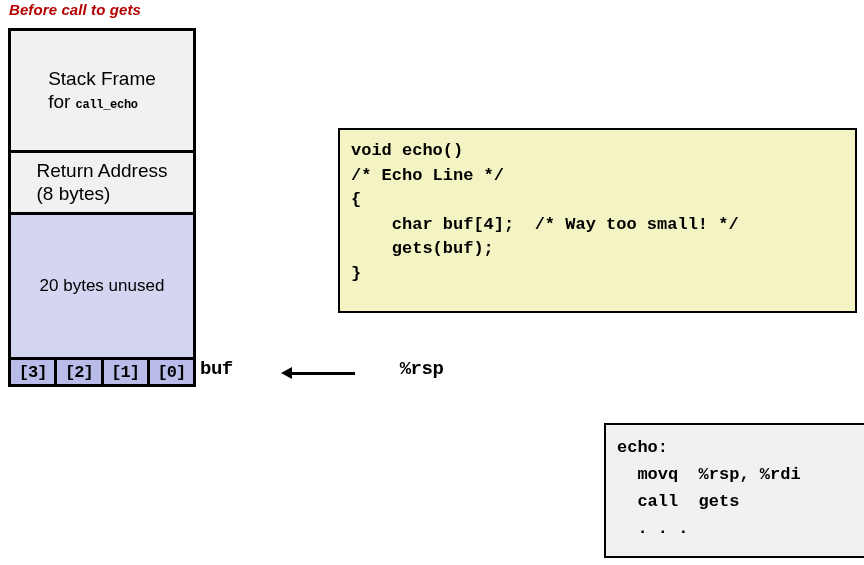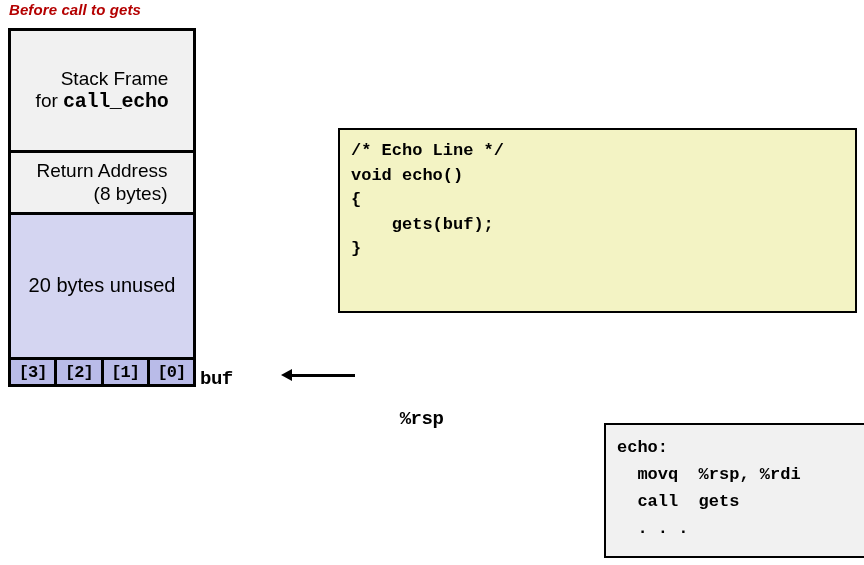--- a/index.html
+++ b/index.html
@@ -37,45 +37,45 @@
     top: 28px;
     width: 188px;
   }
   .stack-cell {
     box-sizing: border-box;
     border: 3px solid #000000;
     border-bottom-width: 0;
     display: flex;
     align-items: center;
     justify-content: center;
-    text-align: right;
+    text-align: left;
     line-height: 1.18;
   }
   .stack-cell:last-child { border-bottom-width: 3px; }
 
   #cell-stack-frame {
     height: 122px;
     background: #f1f1f1;
     font-size: 19px;
   }
   #cell-return-address {
     height: 62px;
     background: #f1f1f1;
     font-size: 19px;
   }
   #cell-unused {
     height: 145px;
     background: #d4d5f1;
-    font-size: 20px;
+    font-size: 17px;
   }
 
   .mono-bold {
     font-family: "Liberation Mono", "DejaVu Sans Mono", monospace;
     font-weight: bold;
-    font-size: 20px;
+    font-size: 12px;
     letter-spacing: -0.3px;
   }
 
   
   #buf-row {
     box-sizing: border-box;
     display: flex;
     width: 188px;
     height: 30px;
     border: 3px solid #000000;
@@ -92,23 +92,23 @@
     font-size: 17px;
     letter-spacing: -1px;
     color: #000000;
   }
   .buf-cell + .buf-cell { margin-left: 3px; }
 
   
   #rsp-annotation {
     position: absolute;
     left: 200px;
-    top: 368px;
-    display: flex;
-    align-items: flex-start;
+    top: 352px;
+    display: flex;
+    align-items: flex-end;
     height: 28px;
     gap: 36px;
   }
   #buf-label {
     font-family: "Liberation Mono", "DejaVu Sans Mono", monospace;
     font-weight: bold;
     font-size: 19px;
     letter-spacing: -0.5px;
   }
   #rsp-arrow {
@@ -216,23 +216,24 @@
 <div id="rsp-annotation">
   <span id="buf-label">buf</span>
   <span id="rsp-arrow">
     <span class="head"></span>
     <span class="shaft"></span>
   </span>
   <span id="rsp-label">%rsp</span>
 </div>
 
 <div id="c-code-box">
+  <div class="code-line">void echo()</div>
   <div class="code-line">/* Echo Line */</div>
-  <div class="code-line">void echo()</div>
   <div class="code-line">{</div>
+  <div class="code-line">    char buf[4];  /* Way too small! */</div>
   <div class="code-line">    gets(buf);</div>
   <div class="code-line">}</div>
 </div>
 
 <div id="asm-code-box">
   <div class="code-line">echo:</div>
   <div class="code-line">  movq  %rsp, %rdi</div>
   <div class="code-line">  call  gets</div>
   <div class="code-line">  . . .</div>
 </div>

